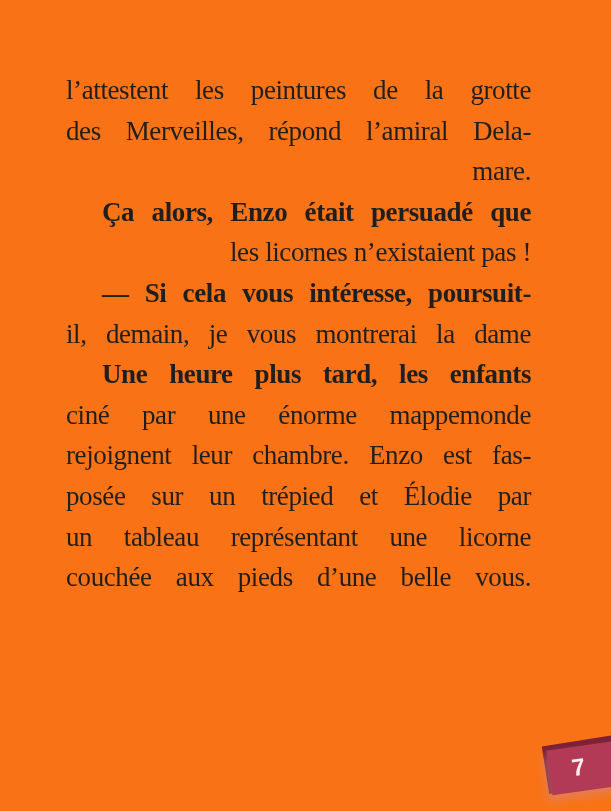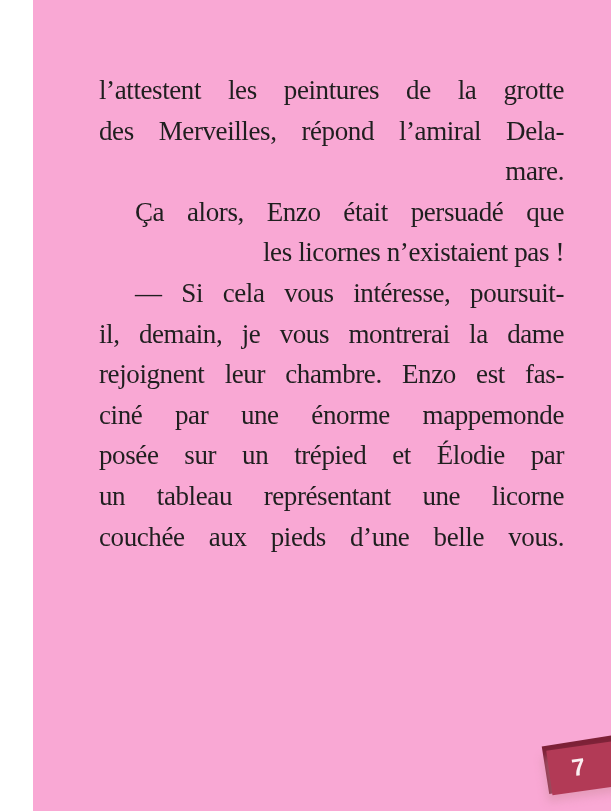--- a/index.html
+++ b/index.html
@@ -10,22 +10,21 @@
     width: 611px;
     height: 811px;
     background: #ffffff;
     overflow: hidden;
     position: relative;
     font-family: "Liberation Serif", serif;
   }
   .page {
     position: absolute;
     inset: 0;
-    background: #f9a8d4;
-    margin-left: 33px;
+    background: #f97316;
   }
   .text-block {
     position: absolute;
     left: 66px;
     top: 70px;
     width: 465px;
     font-size: 27px;
     line-height: 40.6px;
     letter-spacing: -0.4px;
     color: #1f1f1f;
@@ -34,20 +33,21 @@
     margin: 0;
     padding: 0;
     text-align: right;
   }
   .line.justify {
     text-align: justify;
     text-align-last: justify;
   }
   .line.indent {
     text-indent: 36px;
+    font-weight: bold;
   }
   .badge-wrap {
     position: absolute;
     top: 737px;
     right: 0;
     width: 80px;
     height: 70px;
   }
   .badge-back {
     position: absolute;
@@ -87,22 +87,23 @@
 
   <div class="text-block">
 
   <p class="line justify">l’attestent les peintures de la grotte</p>
       <p class="line justify">des Merveilles, répond l’amiral Dela-</p>
       <p class="line">mare.</p>
       <p class="line indent justify">Ça alors, Enzo était persuadé que</p>
       <p class="line">les licornes n’existaient pas !</p>
       <p class="line indent justify">— Si cela vous intéresse, poursuit-</p>
       <p class="line justify">il, demain, je vous montrerai la dame</p>
+      <p class="line indent justify">Une heure plus tard, les enfants</p>
+      <p class="line justify">ciné par une énorme mappemonde</p>
       <p class="line justify">rejoignent leur chambre. Enzo est fas-</p>
-      <p class="line justify">ciné par une énorme mappemonde</p>
       <p class="line justify">posée sur un trépied et Élodie par</p>
       <p class="line justify">un tableau représentant une licorne</p>
       <p class="line justify">couchée aux pieds d’une belle vous.</p>
     </div>
 
   <div class="badge-wrap">
     <div class="badge-back" style="background: rgb(125, 33, 55);"></div>
     <div class="badge-front" style="background: rgb(178, 58, 86);">
       <span class="badge-number">7</span>
     </div>

